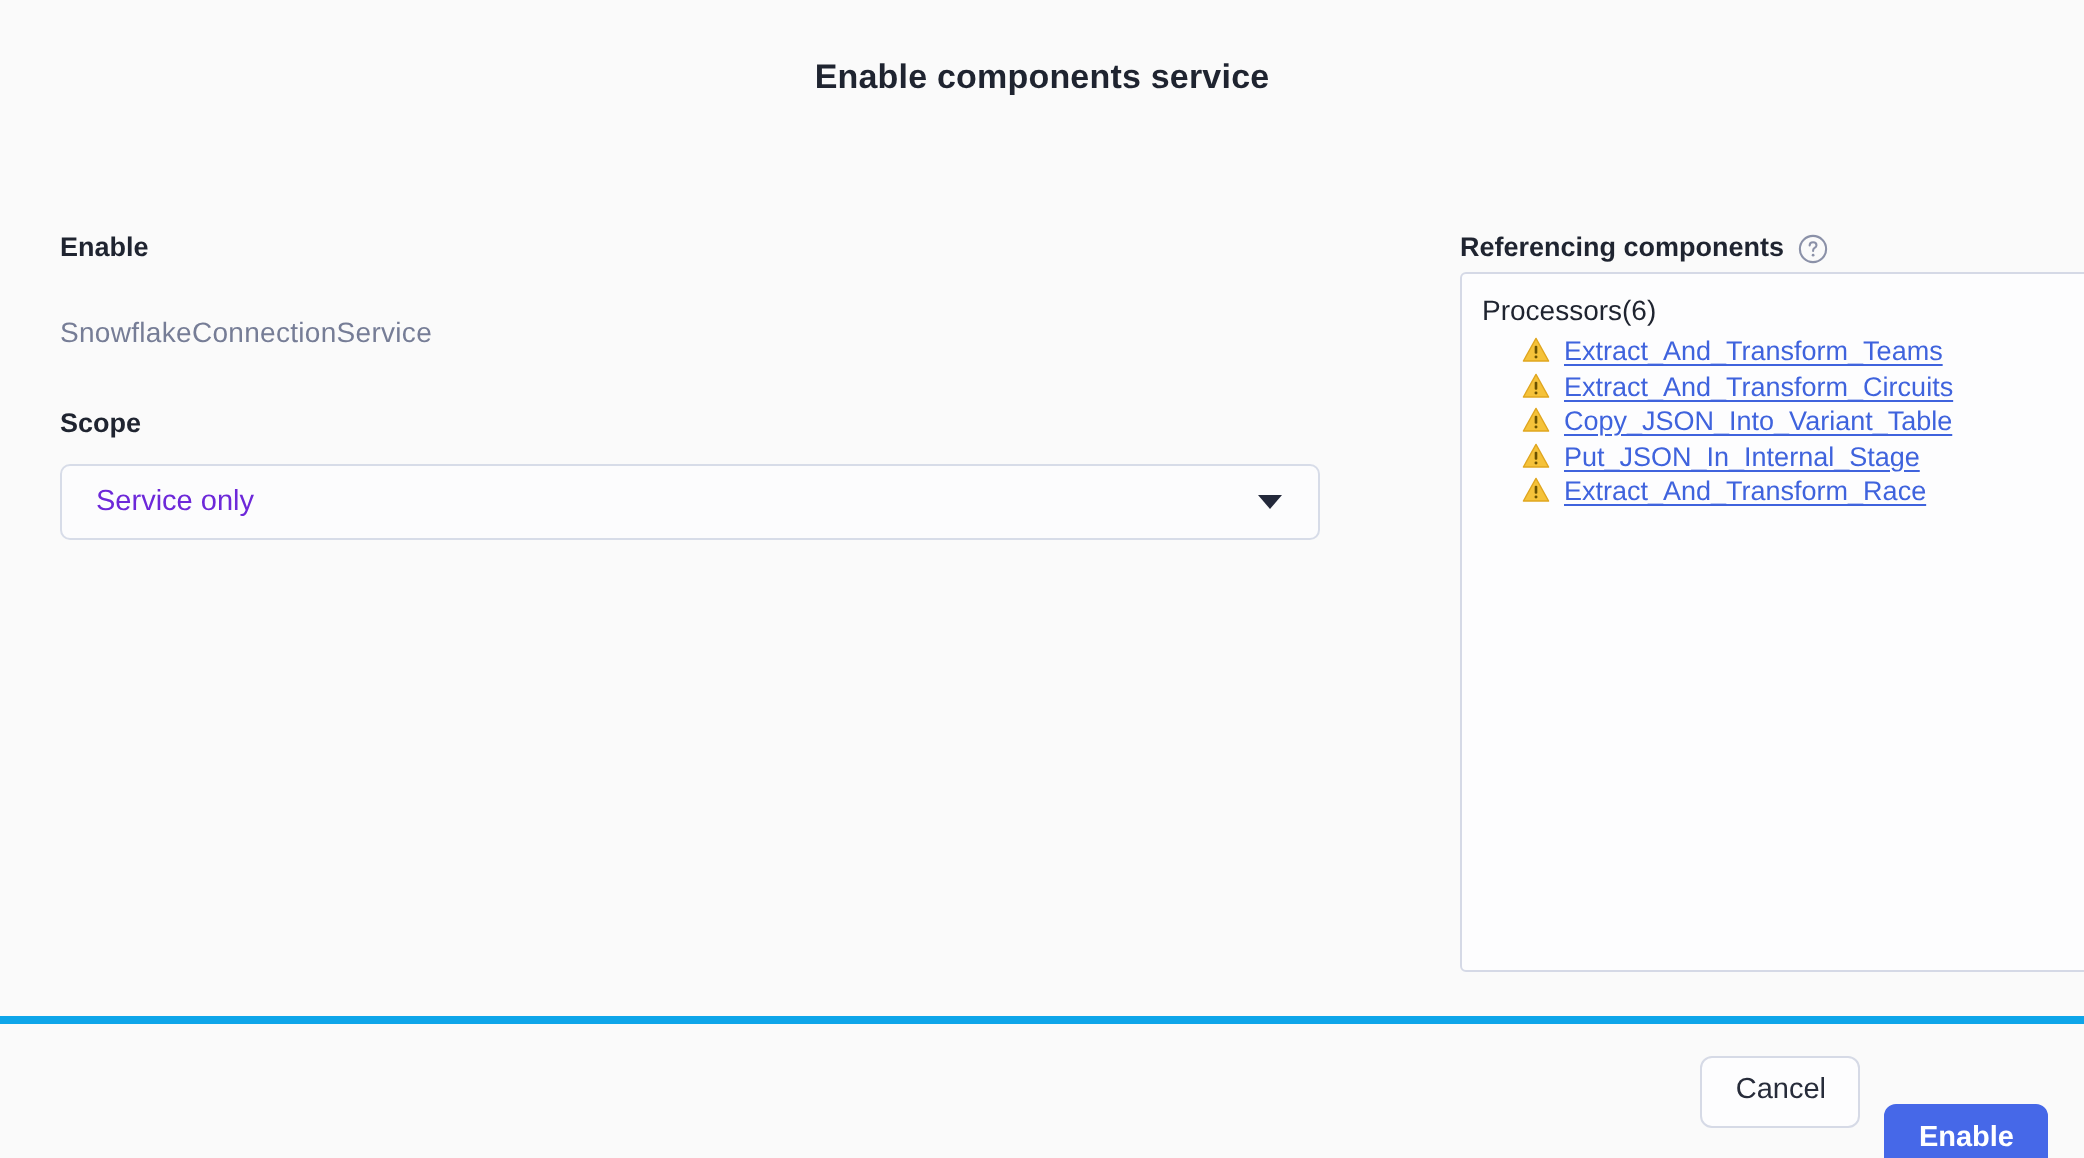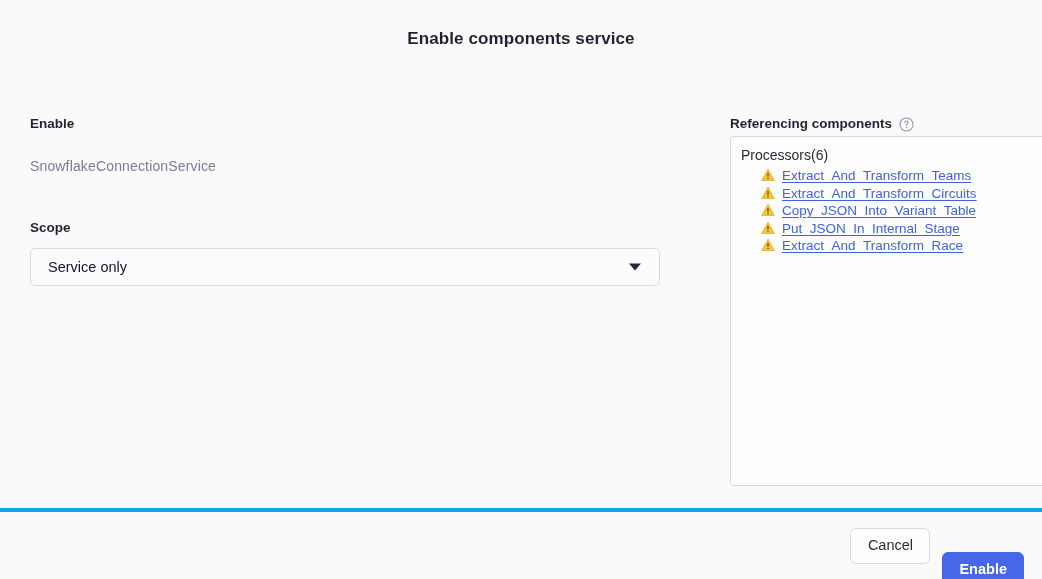--- a/index.html
+++ b/index.html
@@ -68,40 +68,40 @@
 
   .field-value {
     font-size: 14px;
     color: #767d96;
     line-height: 19px;
     margin-top: 24px;
     letter-spacing: 0.15px;
   }
 
   .field-block-scope {
-    margin-top: 43px;
+    margin-top: 27px;
   }
 
   
   .select-wrap {
     margin-top: 11px;
     position: relative;
     width: 630px;
     height: 38px;
     box-sizing: border-box;
     background: #fcfcfd;
     border: 1px solid #d7dce8;
     border-radius: 5px;
     display: flex;
     align-items: center;
     cursor: pointer;
   }
   .select-value {
     font-size: 14.5px;
-    color: #0f172a;
+    color: #6d28d9;
     padding-left: 17px;
     line-height: 18px;
   }
   .select-caret {
     position: absolute;
     right: 18px;
     top: 50%;
     transform: translateY(-50%);
     width: 0;
     height: 0;

